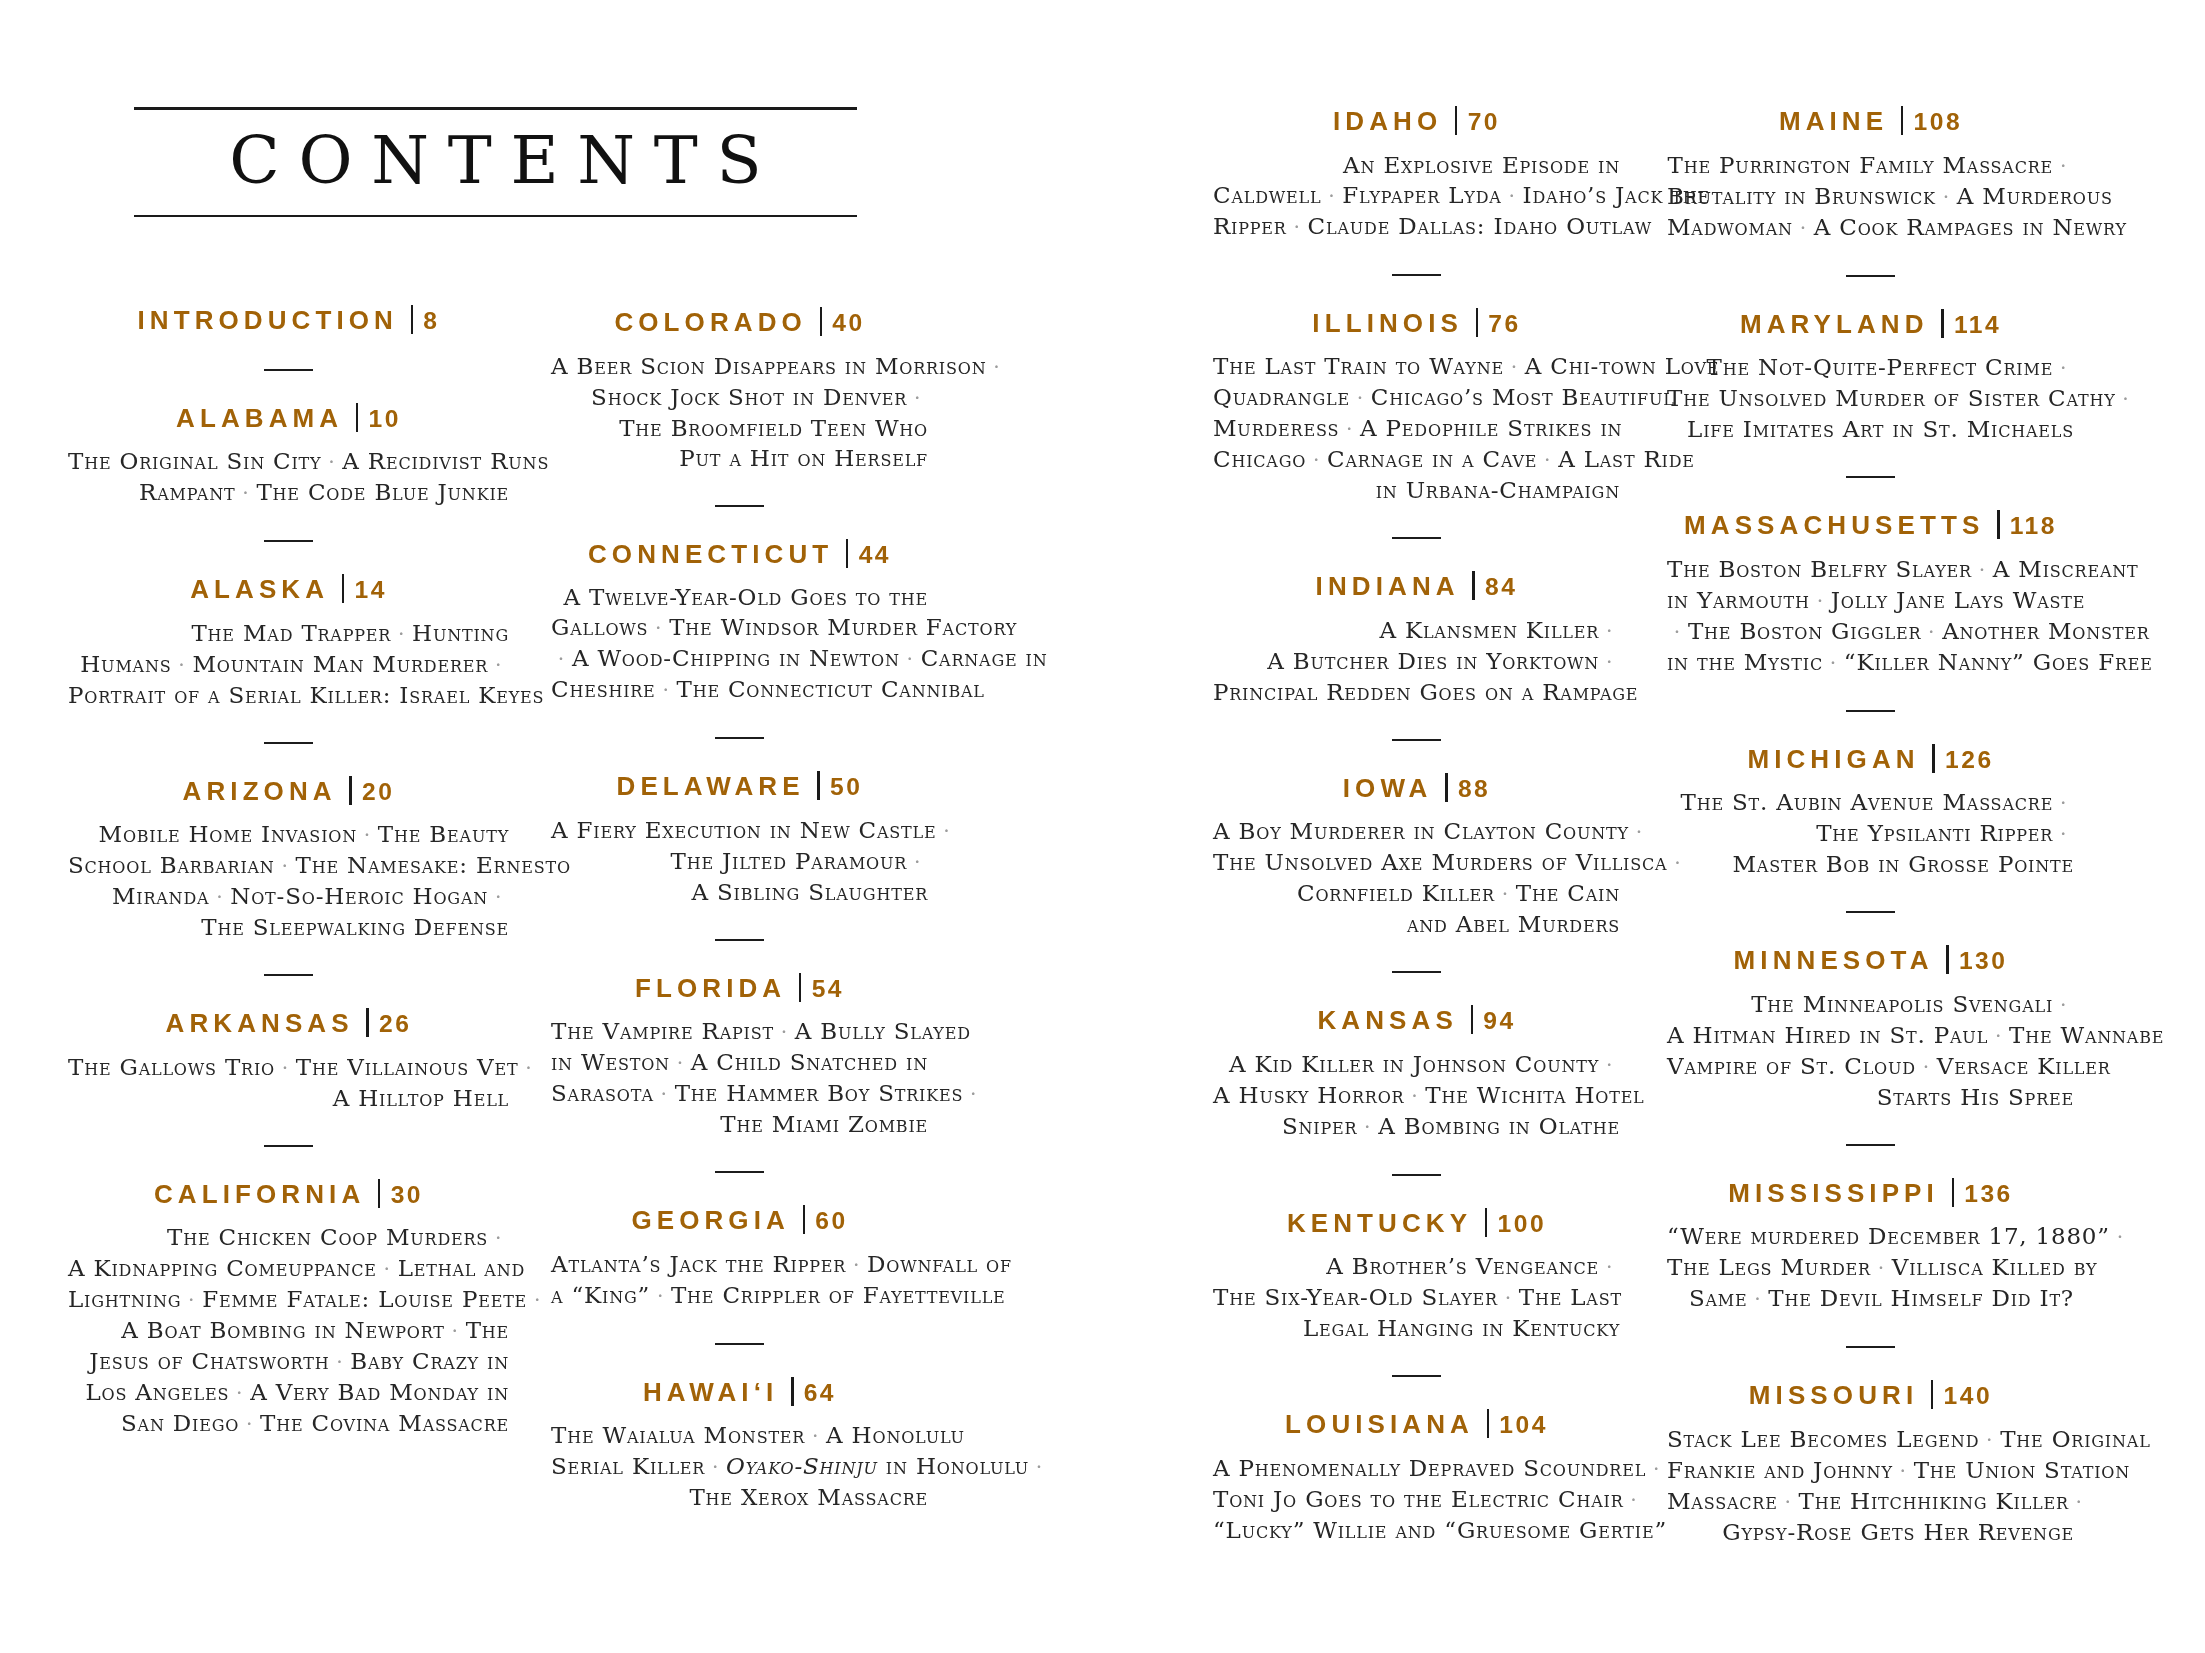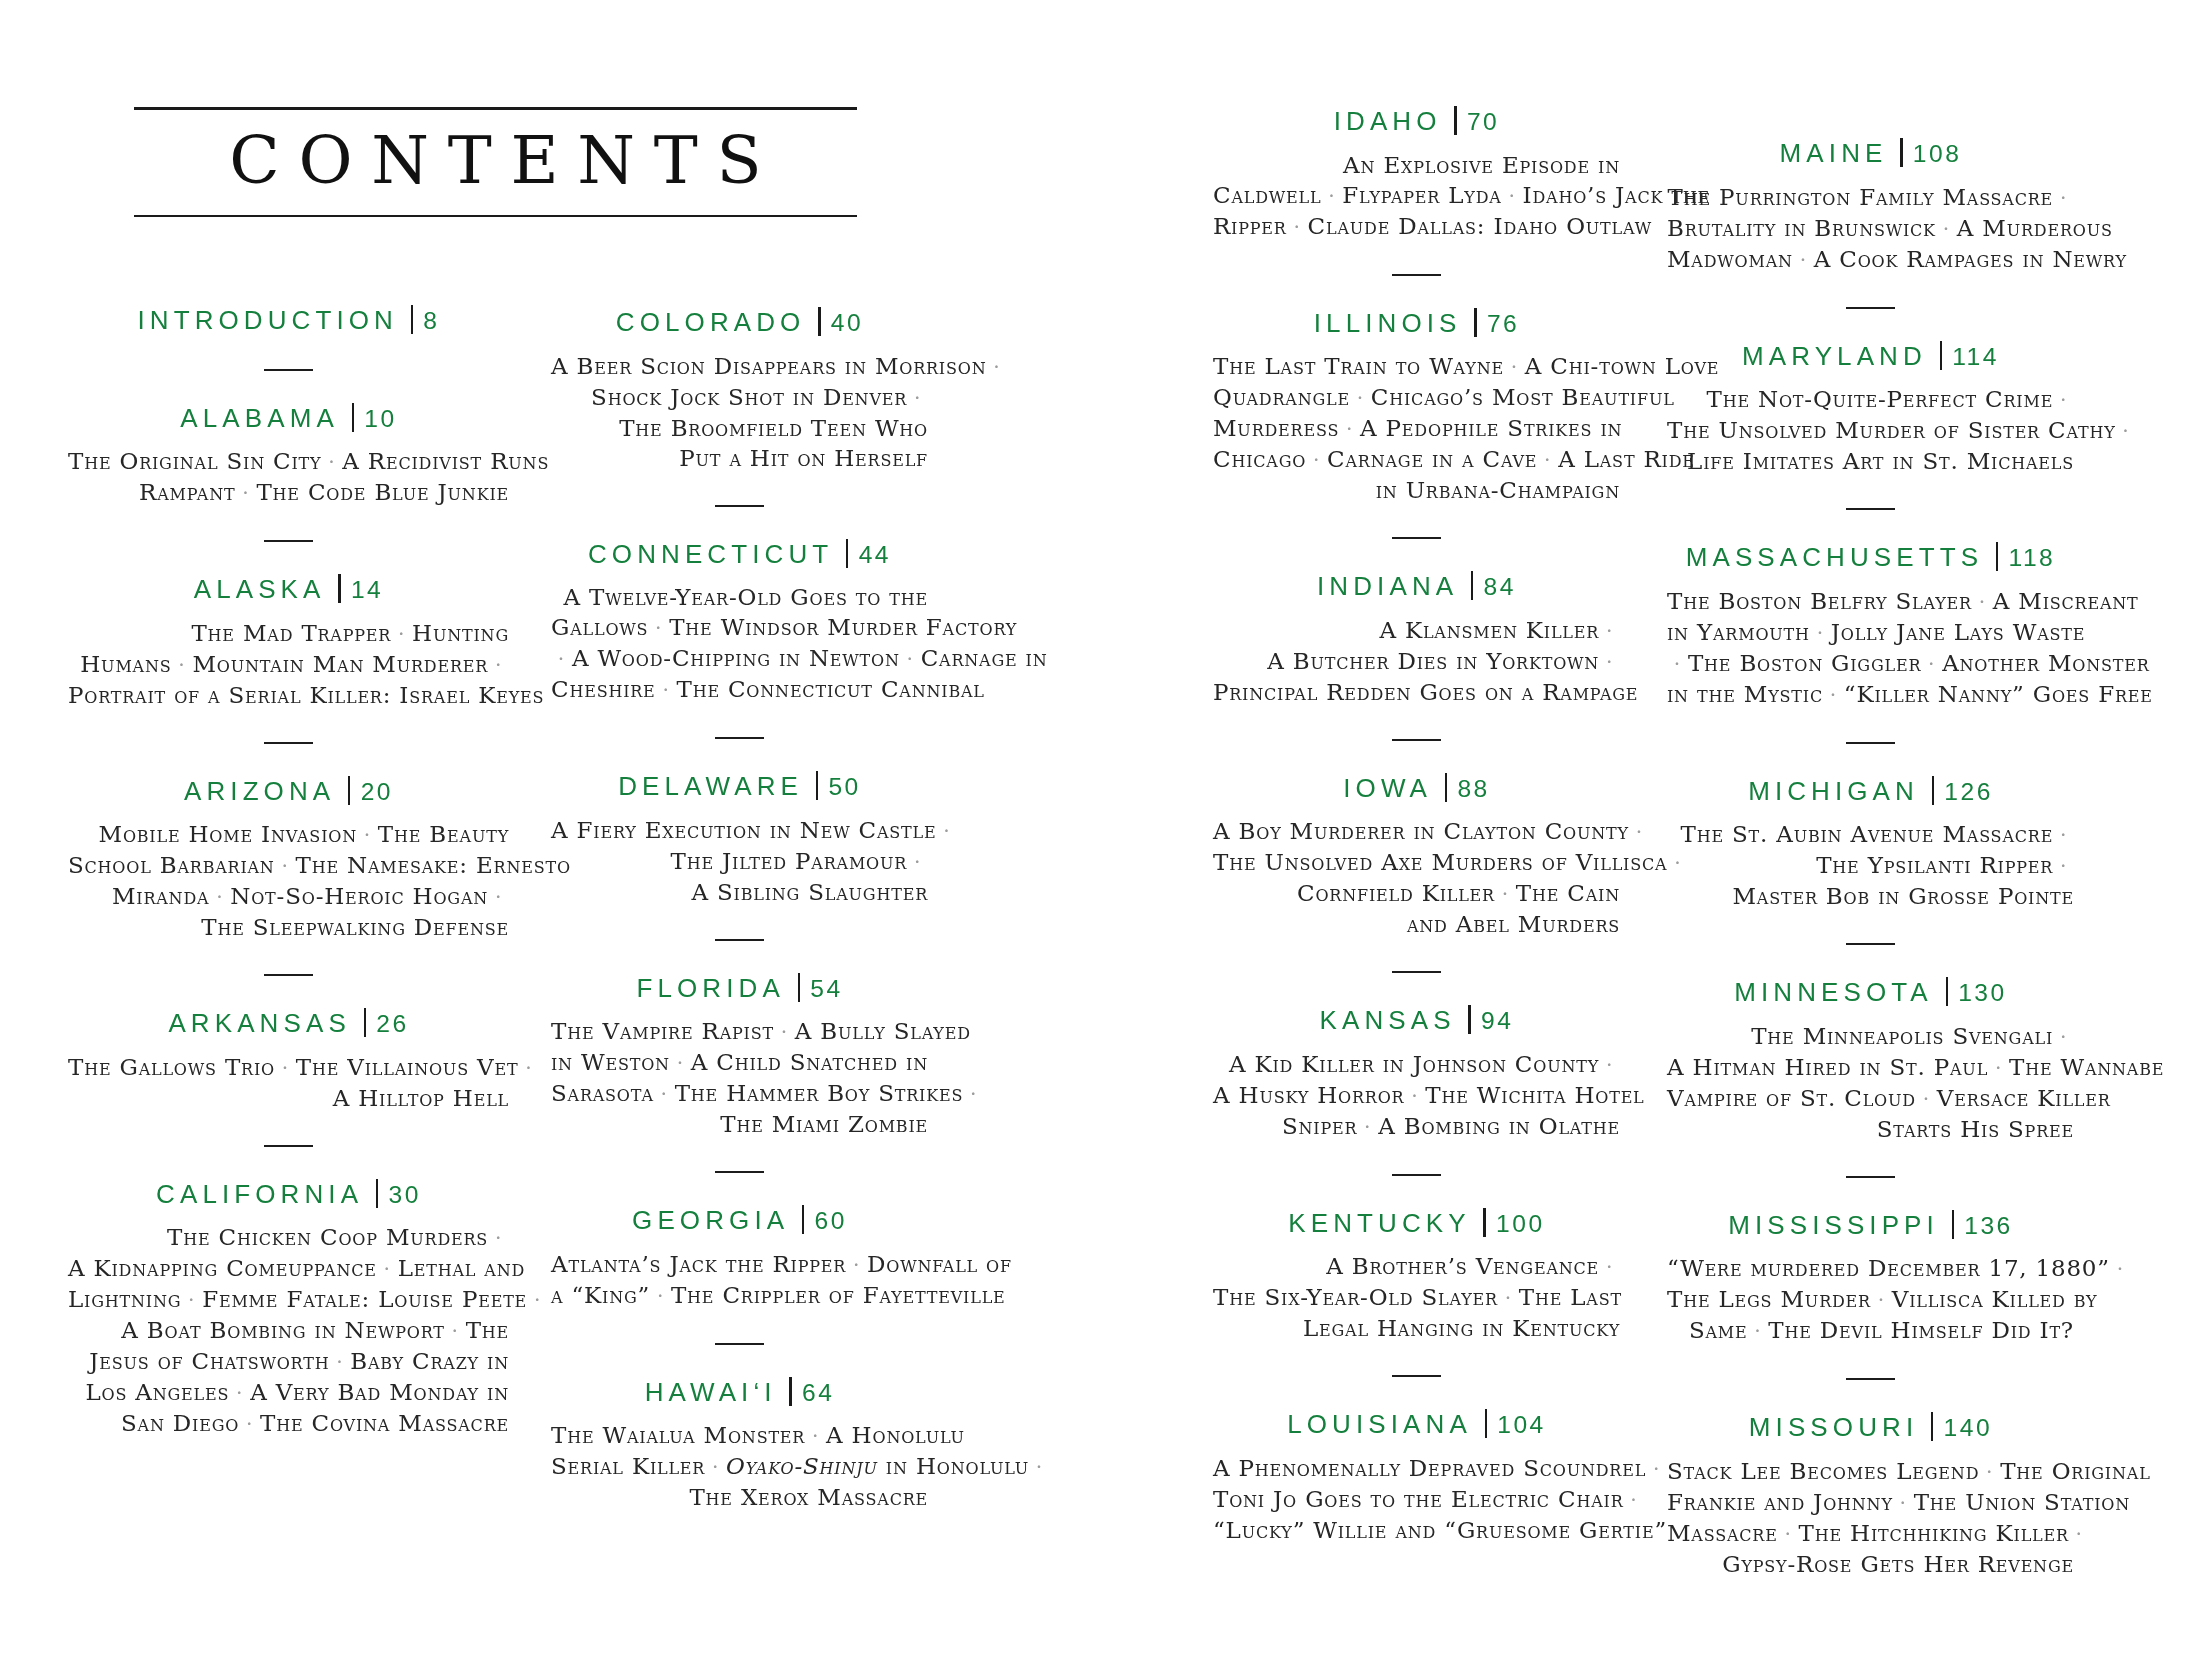--- a/index.html
+++ b/index.html
@@ -27,31 +27,31 @@
     letter-spacing: 18.7px;
     text-indent: 18.7px;
     color: #111111;
     white-space: nowrap;
   }
   
   .col { position: absolute; }
   #col-1 { left: 68px;   top: 305px; width: 441px; }
   #col-2 { left: 551px;  top: 307px; width: 377px; }
   #col-3 { left: 1213px; top: 106px; width: 407px; }
-  #col-4 { left: 1667px; top: 106px; width: 407px; margin-top: 32px; }
+  #col-4 { left: 1667px; top: 106px; width: 407px; }
 
   .toc-section { margin: 0; }
   .sec-header {
     margin: 0 0 12px 0;
     text-align: center;
     font-size: 26px;
     line-height: 30.5px;
-    font-weight: normal;
+    font-weight: bold;
     letter-spacing: 5.1px;
-    color: #15803d;
+    color: #a16207;
     white-space: nowrap;
   }
   .bar {
     display: inline-block;
     width: 2.5px; height: 29px;
     background: #1a1a1a;
     margin: 0 10.2px 0 12.7px;
     vertical-align: -5.1px;
   }
   .page-number {

